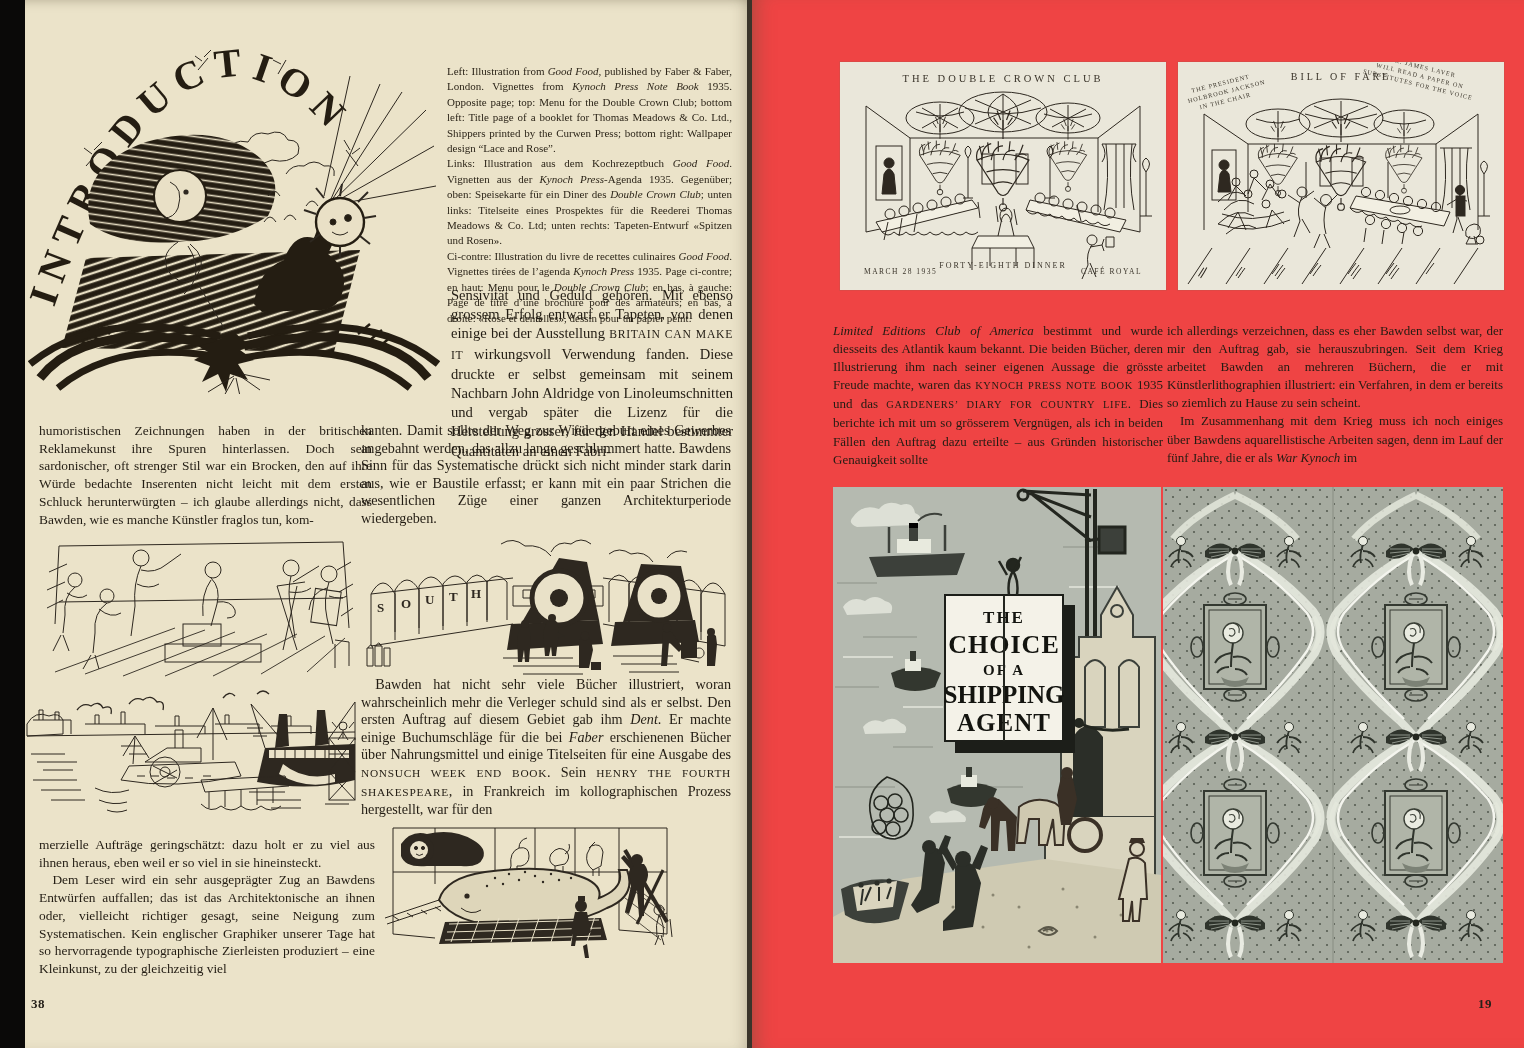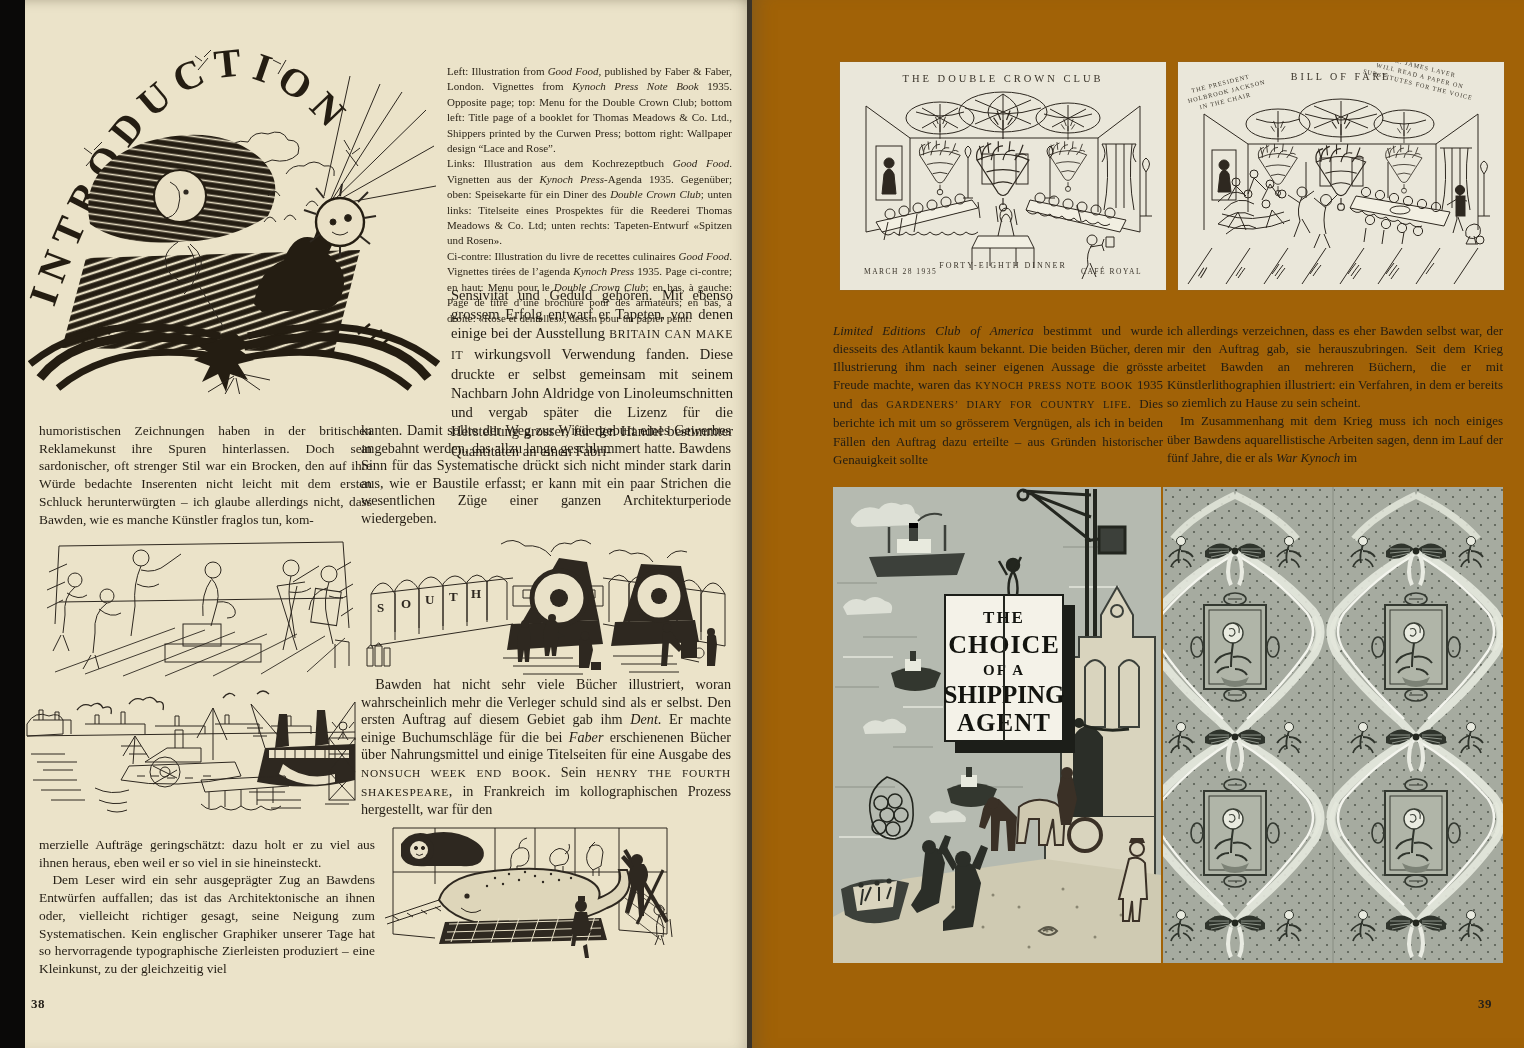--- a/index.html
+++ b/index.html
@@ -1,21 +1,21 @@
 <!DOCTYPE html>
 <html><head>
 <meta charset="utf-8">
 <style>
   html,body{margin:0;padding:0;background:#0a0908;}
   #spread{position:relative;width:1524px;height:1048px;overflow:hidden;
           font-family:"Liberation Serif", serif;color:#26211a;}
   .page{position:absolute;top:0;bottom:0;}
   #page-left{left:25px;width:727px;background:#ebe3c9;
      box-shadow:inset -14px 0 18px -12px rgba(60,50,30,.45), inset 0 10px 14px -12px rgba(60,50,30,.35);}
-  #page-right{left:752px;width:772px;background:#a16207;
+  #page-right{left:752px;width:772px;background:#ef4444;
      box-shadow:inset 16px 0 20px -14px rgba(90,80,55,.5);}
   #gutter-seam{position:absolute;left:747px;top:0;bottom:0;width:5px;background:#3a342a;}
   #left-edge{position:absolute;left:0;top:0;bottom:0;width:25px;background:#0a0908;}
   .abs{position:absolute;}
   .body-txt{ text-align:justify; color:#221c13; }
   .body-txt .sc{font-size:.8em;letter-spacing:.7px;}
   .body-txt .i{font-style:italic;}
   .cap{font-size:11px;line-height:15.4px;text-align:justify;color:#2c2519;}
   .cap .i{font-style:italic;}
   .cap + .cap{}
@@ -761,15 +761,15 @@
           <use href="#sprig" transform="translate(126,244)"></use>
         <use href="#sprig" transform="translate(200,244)"></use>
           <use href="#sprig" transform="translate(308,244)"></use>
         <use href="#sprig" transform="translate(18,432)"></use>
           <use href="#sprig" transform="translate(126,432)"></use>
         <use href="#sprig" transform="translate(200,432)"></use>
           <use href="#sprig" transform="translate(308,432)"></use>
       </svg>
     </div>
 
-    <div class="abs pagenum" style="left:726px;top:964px">39</div>
+    <div class="abs pagenum" style="left:726px;top:964px">19</div>
   </div>
 </div>
 
 </body></html>

